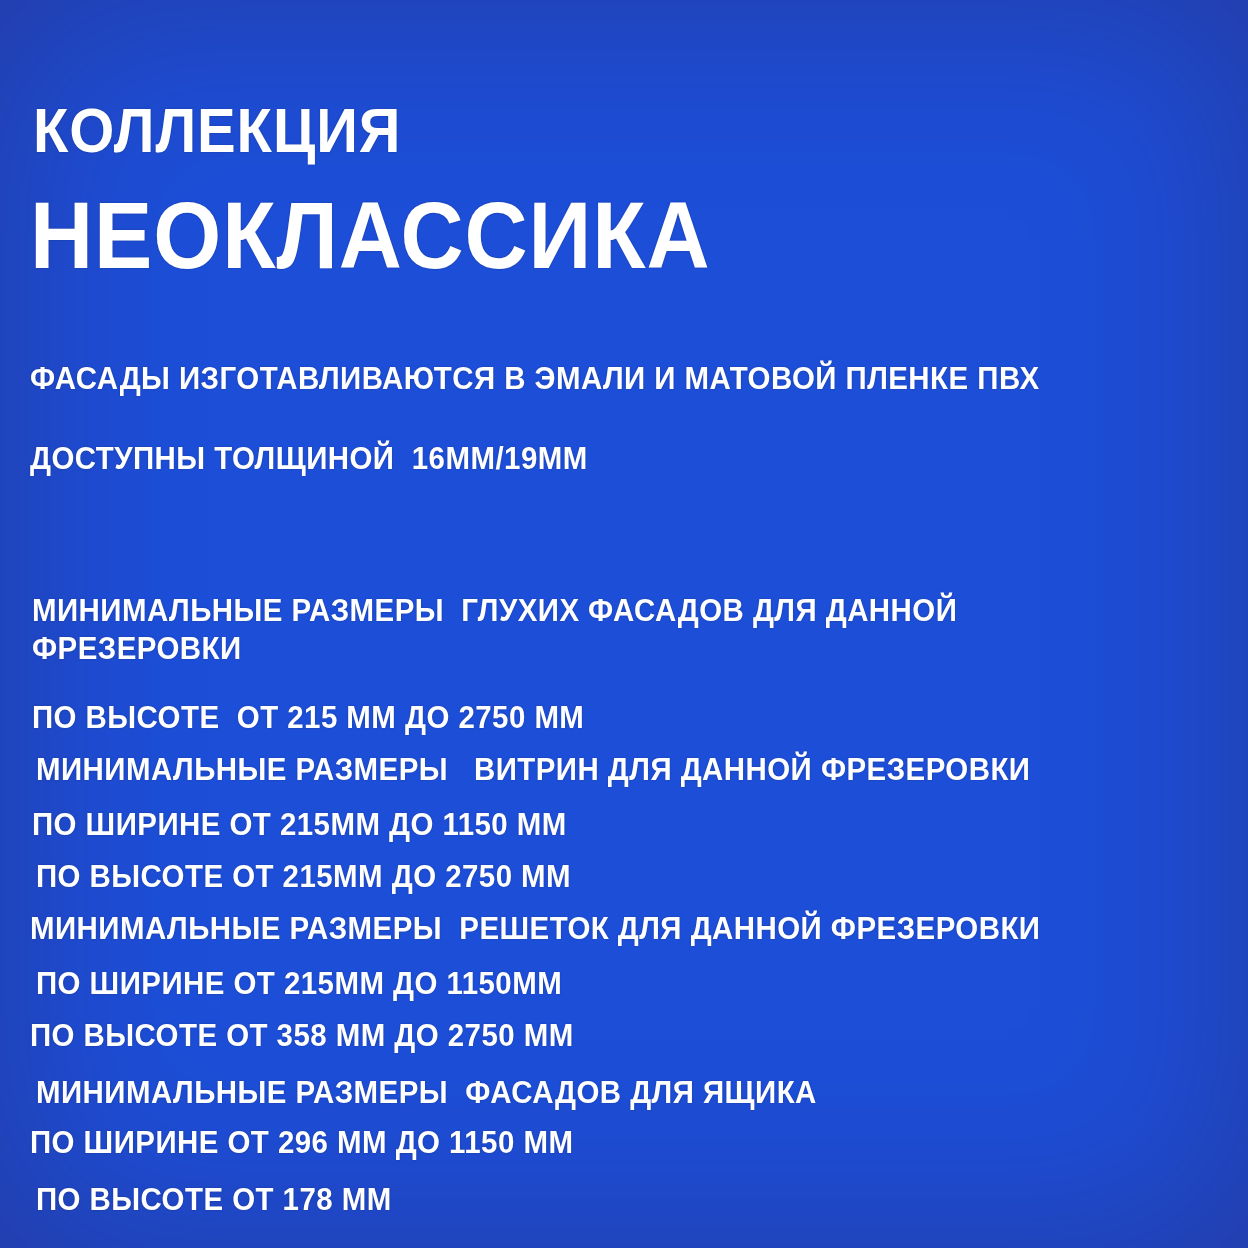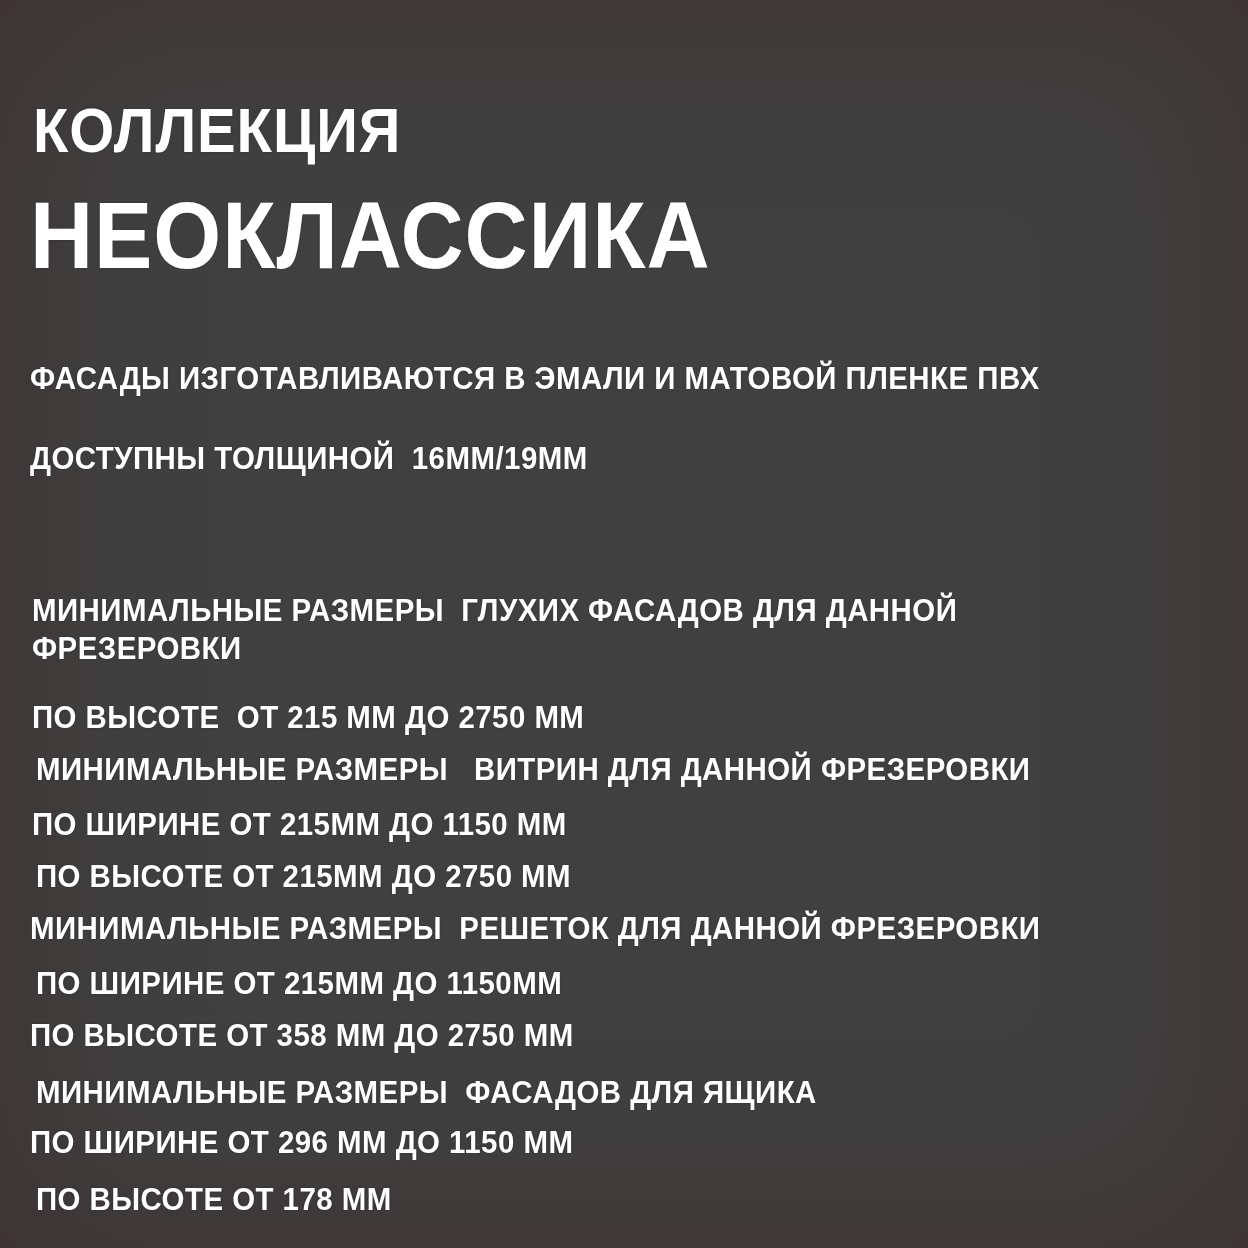--- a/index.html
+++ b/index.html
@@ -8,21 +8,21 @@
   }
   body {
     width: 1248px;
     height: 1248px;
     overflow: hidden;
   }
   .page {
     position: relative;
     width: 1248px;
     height: 1248px;
-    background: #404040;
+    background: #1d4ed8;
     box-shadow: inset 0 0 200px rgba(60, 0, 0, 0.25);
     color: #ffffff;
     font-family: "Liberation Sans", "DejaVu Sans", sans-serif;
     font-weight: bold;
     overflow: hidden;
   }
   .txt {
     position: absolute;
     white-space: pre-wrap;
     transform: scaleX(0.92);

